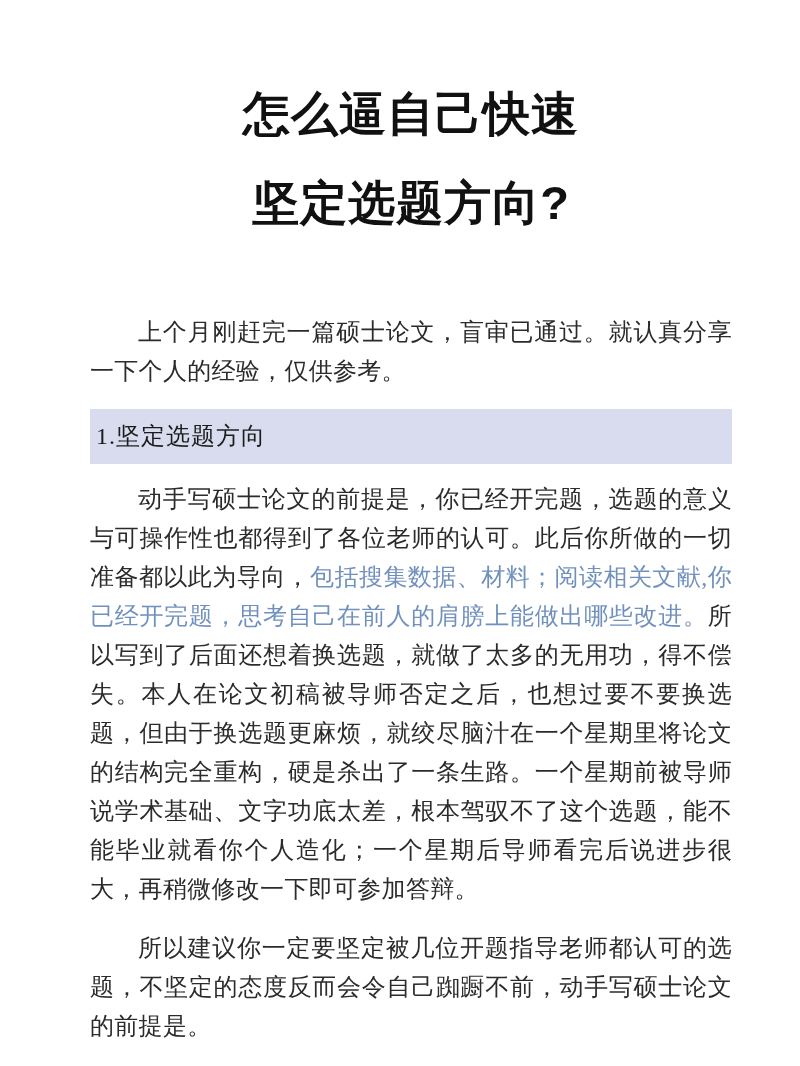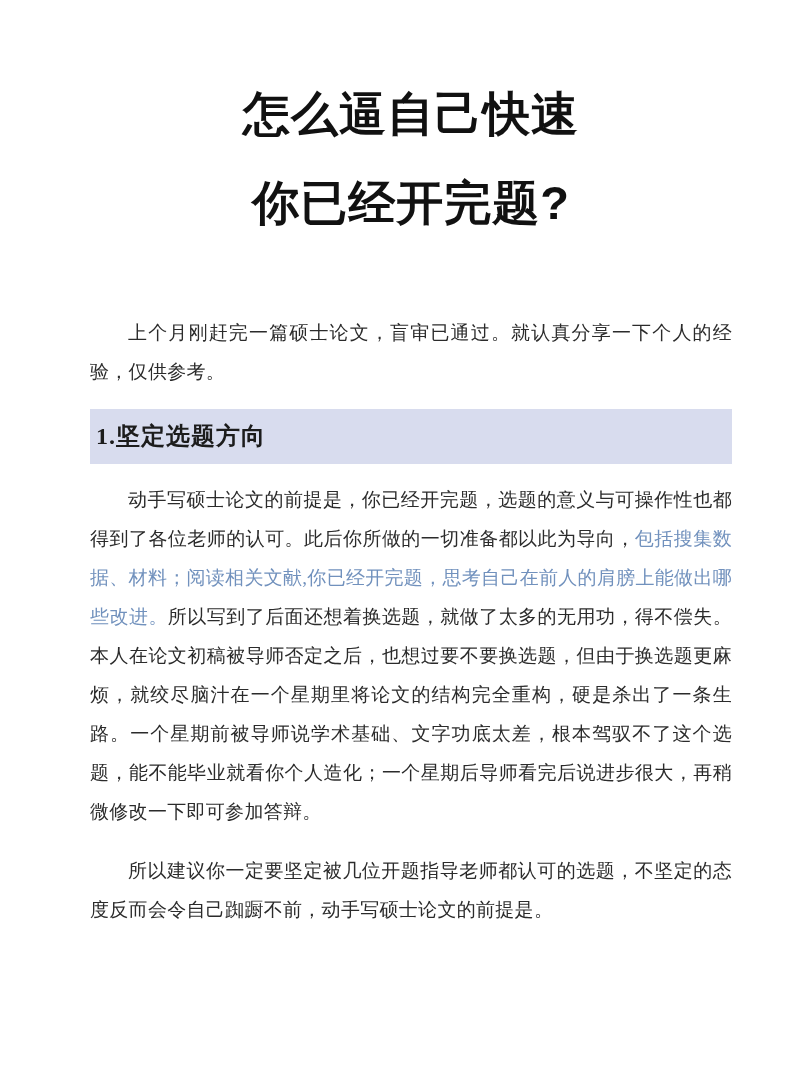--- a/index.html
+++ b/index.html
@@ -28,35 +28,35 @@
     font-size: 47px;
     line-height: 1.18;
     color: var(--title-text, #111111);
     letter-spacing: 1px;
   }
   .title-line + .title-line {
     margin-top: 34px;
   }
   .para {
     margin: 0;
-    font-size: 19px;
+    font-size: 24px;
     line-height: 39px;
     text-align: justify;
     text-indent: 2em;
     letter-spacing: 0.3px;
   }
   .intro {
     margin-top: 82px;
   }
   .section-heading {
     margin: 18px 0 0 0;
     background: var(--heading-bg, #d8dcee);
     font-family: "Liberation Serif", "DejaVu Serif", serif;
     font-size: 24px;
-    font-weight: 700;
+    font-weight: 400;
     line-height: 29px;
     color: #1c1c1c;
     padding: 13px 10px 13px 6px;
     letter-spacing: 1px;
   }
   .body-para {
     margin-top: 16px;
   }
   .closing-para {
     margin-top: 20px;
@@ -65,21 +65,21 @@
     color: var(--highlight-text, #7191bd);
   }
 </style>
 </head>
 <body>
 
 <div class="page">
 
   <header class="doc-title">
     <div class="title-line">怎么逼自己快速</div>
-    <div class="title-line">你已经开完题?</div>
+    <div class="title-line">坚定选题方向?</div>
   </header>
 
   <p class="para intro">上个月刚赶完一篇硕士论文，盲审已通过。就认真分享一下个人的经验，仅供参考。</p>
 
   <h2 class="section-heading heading-1">1.坚定选题方向</h2>
 
   <p class="para body-para"><span>动手写硕士论文的前提是，你已经开完题，选题的意义与可操作性也都得到了各位老师的认可。此后你所做的一切准备都以此为导向，</span><span class="highlight">包括搜集数据、材料；阅读相关文献,你已经开完题，思考自己在前人的肩膀上能做出哪些改进。</span><span>所以写到了后面还想着换选题，就做了太多的无用功，得不偿失。本人在论文初稿被导师否定之后，也想过要不要换选题，但由于换选题更麻烦，就绞尽脑汁在一个星期里将论文的结构完全重构，硬是杀出了一条生路。一个星期前被导师说学术基础、文字功底太差，根本驾驭不了这个选题，能不能毕业就看你个人造化；一个星期后导师看完后说进步很大，再稍微修改一下即可参加答辩。</span></p>
 
   <p class="para closing-para">所以建议你一定要坚定被几位开题指导老师都认可的选题，不坚定的态度反而会令自己踟蹰不前，动手写硕士论文的前提是。</p>
 

